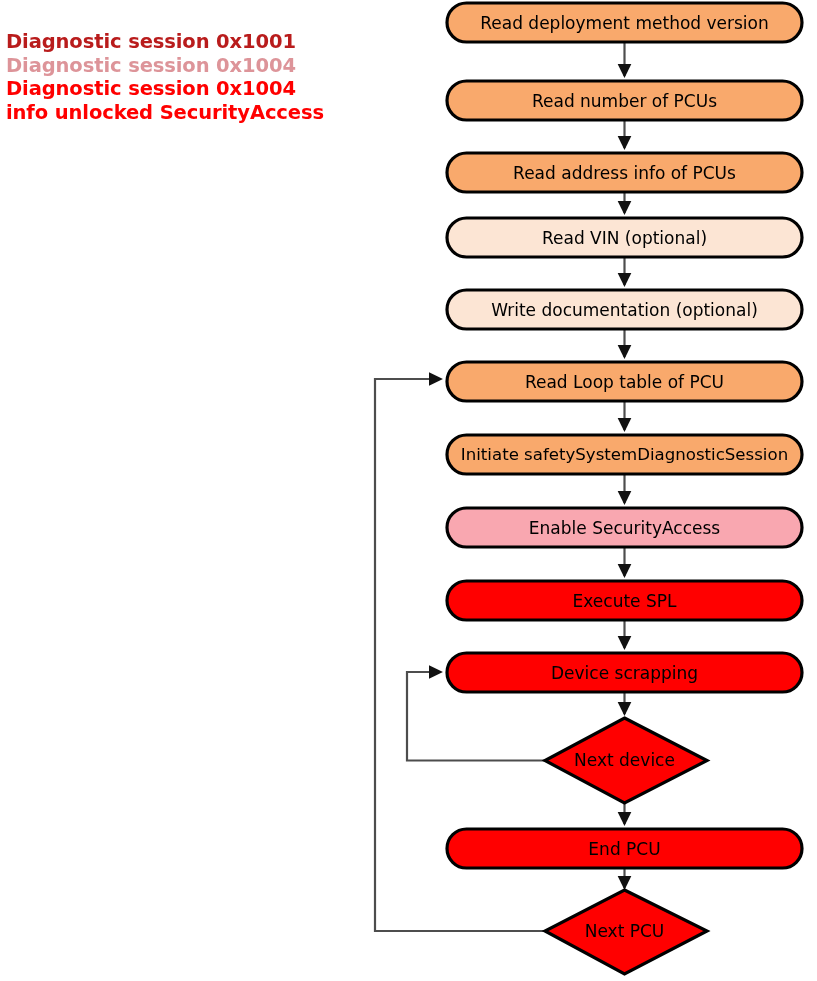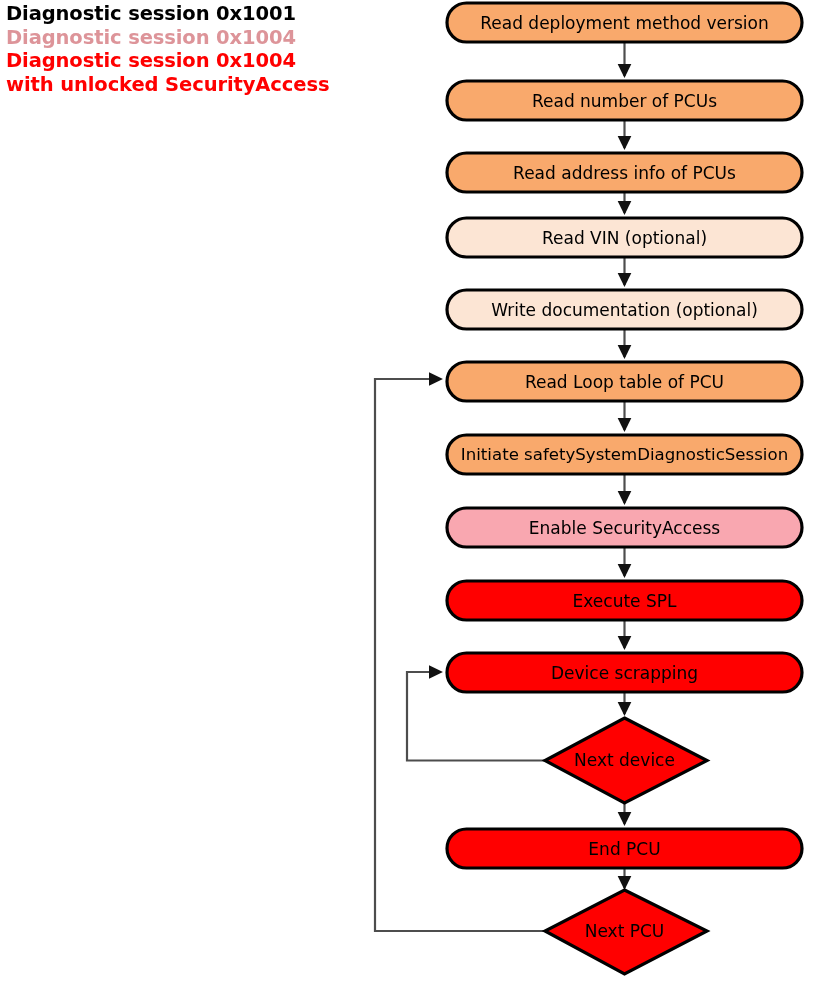--- a/index.html
+++ b/index.html
@@ -26,21 +26,21 @@
     top: 2px;
     width: 420px;
   }
   .legend-line {
     font-weight: bold;
     font-size: 19.5px;
     line-height: 23.5px;
     letter-spacing: -0.1px;
     white-space: nowrap;
   }
-  .legend-line.l1 { color: #000000; }
+  .legend-line.l1 { color: #b91c1c; margin-top: 28px; }
   .legend-line.l2 { color: #dd9499; }
   .legend-line.l3 { color: #ff0000; }
 
   svg#flow {
     position: absolute;
     left: 0; top: 0;
     width: 817px;
     height: 981px;
   }
   .node-label {
@@ -74,21 +74,21 @@
 </style>
 </head>
 <body>
 
 <div id="canvas">
 
   <div class="legend">
     <div class="legend-line l1">Diagnostic session 0x1001</div>
     <div class="legend-line l2">Diagnostic session 0x1004</div>
     <div class="legend-line l3">Diagnostic session 0x1004</div>
-    <div class="legend-line l3">with unlocked SecurityAccess</div>
+    <div class="legend-line l3">info unlocked SecurityAccess</div>
   </div>
 
   <svg id="flow" viewBox="0 0 817 981">
     <defs>
       <marker id="arrow" viewBox="0 0 12 12" refX="9.5" refY="6" markerWidth="7" markerHeight="7" orient="auto-start-reverse">
         <path d="M 0 0.6 L 11 6 L 0 11.4 z" fill="#111111"></path>
       </marker>
     </defs>
 
     <g>

